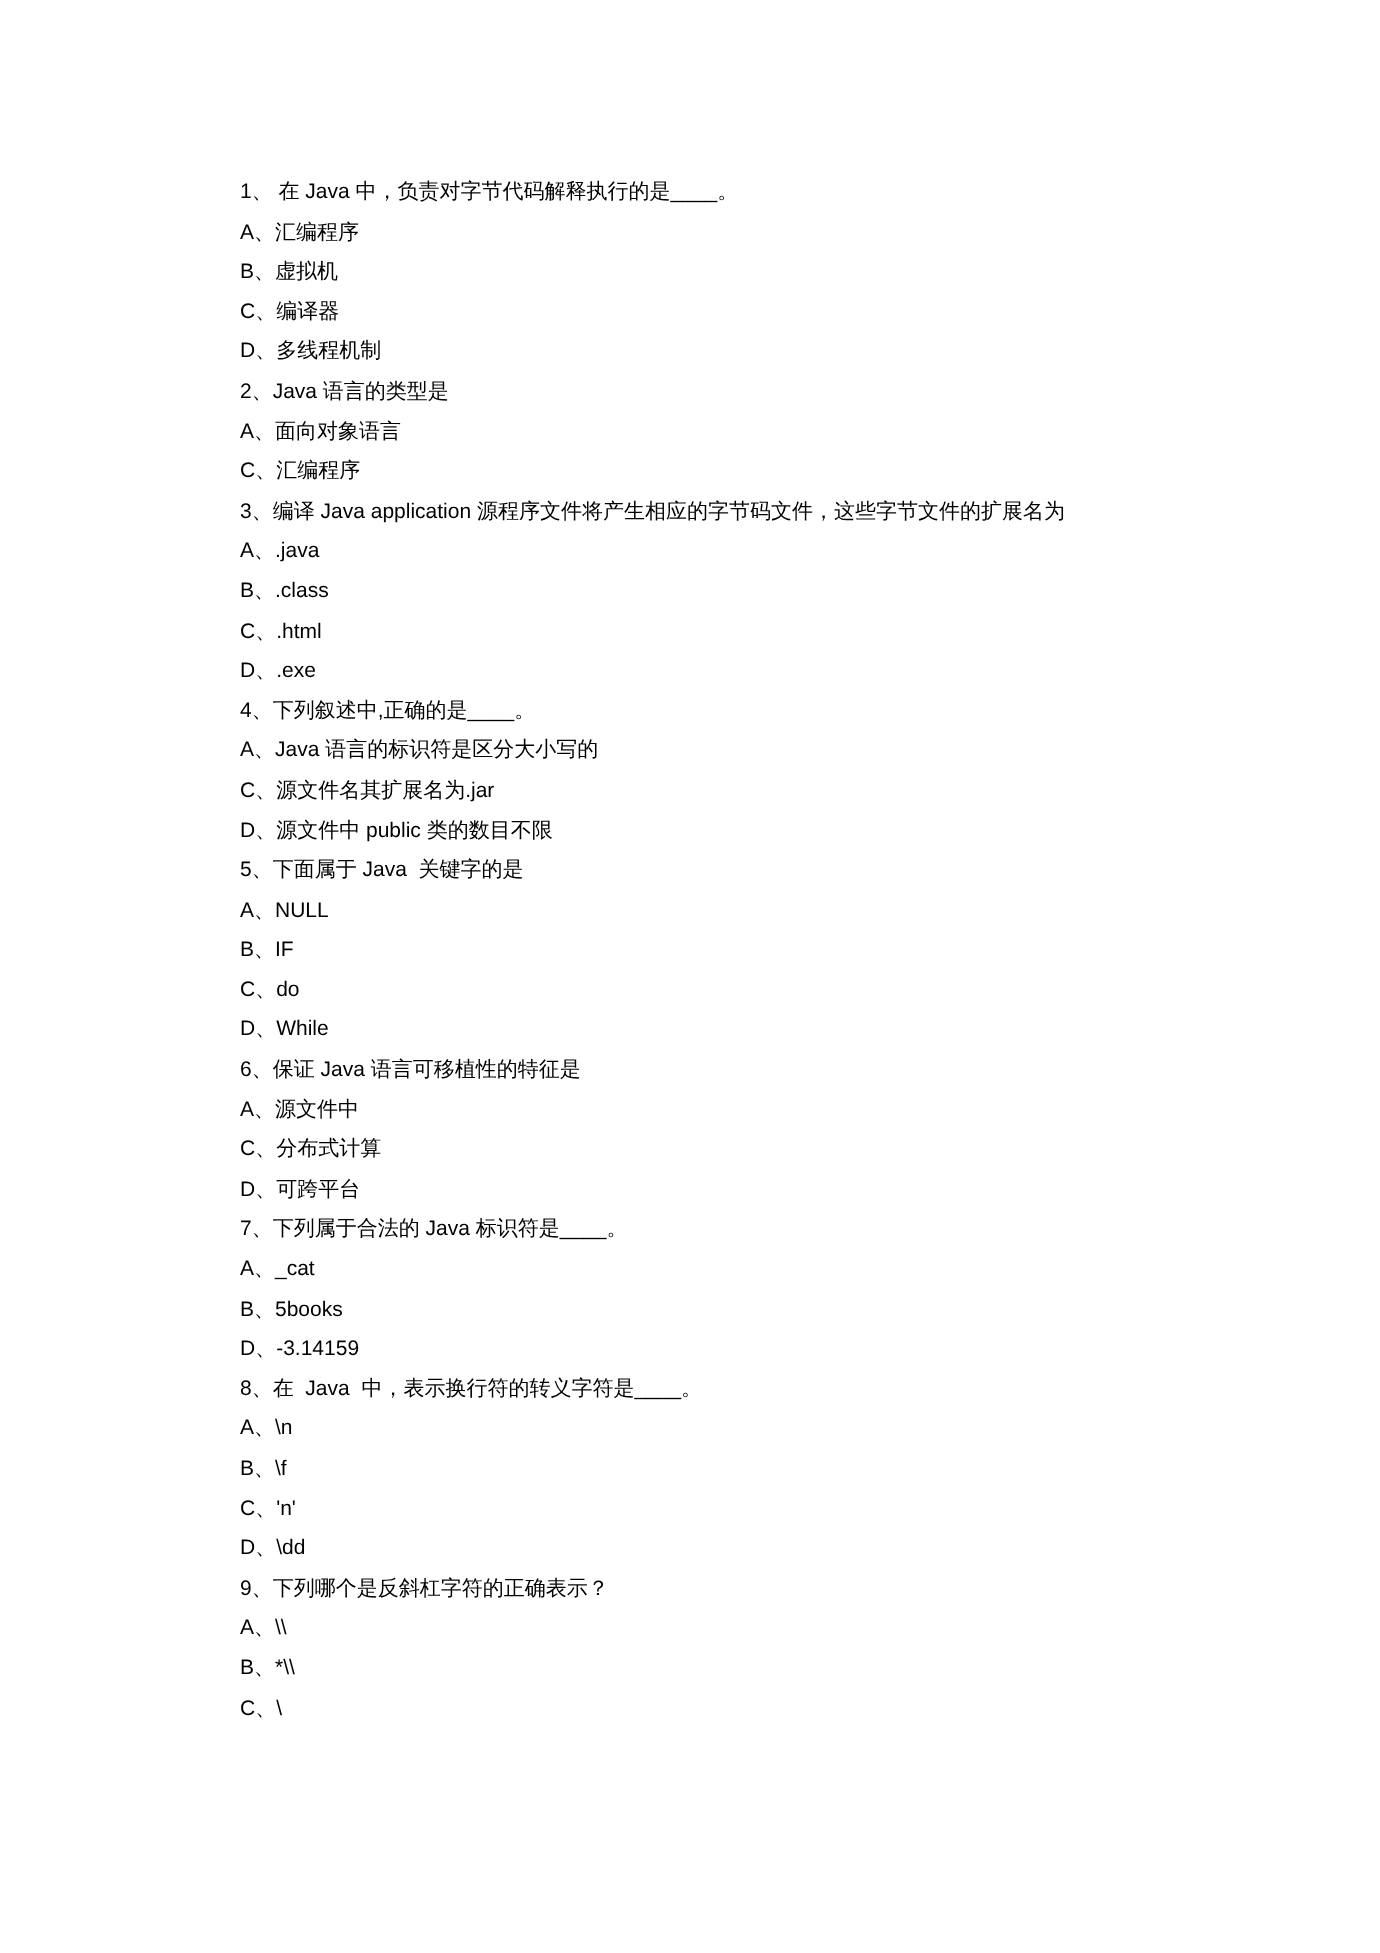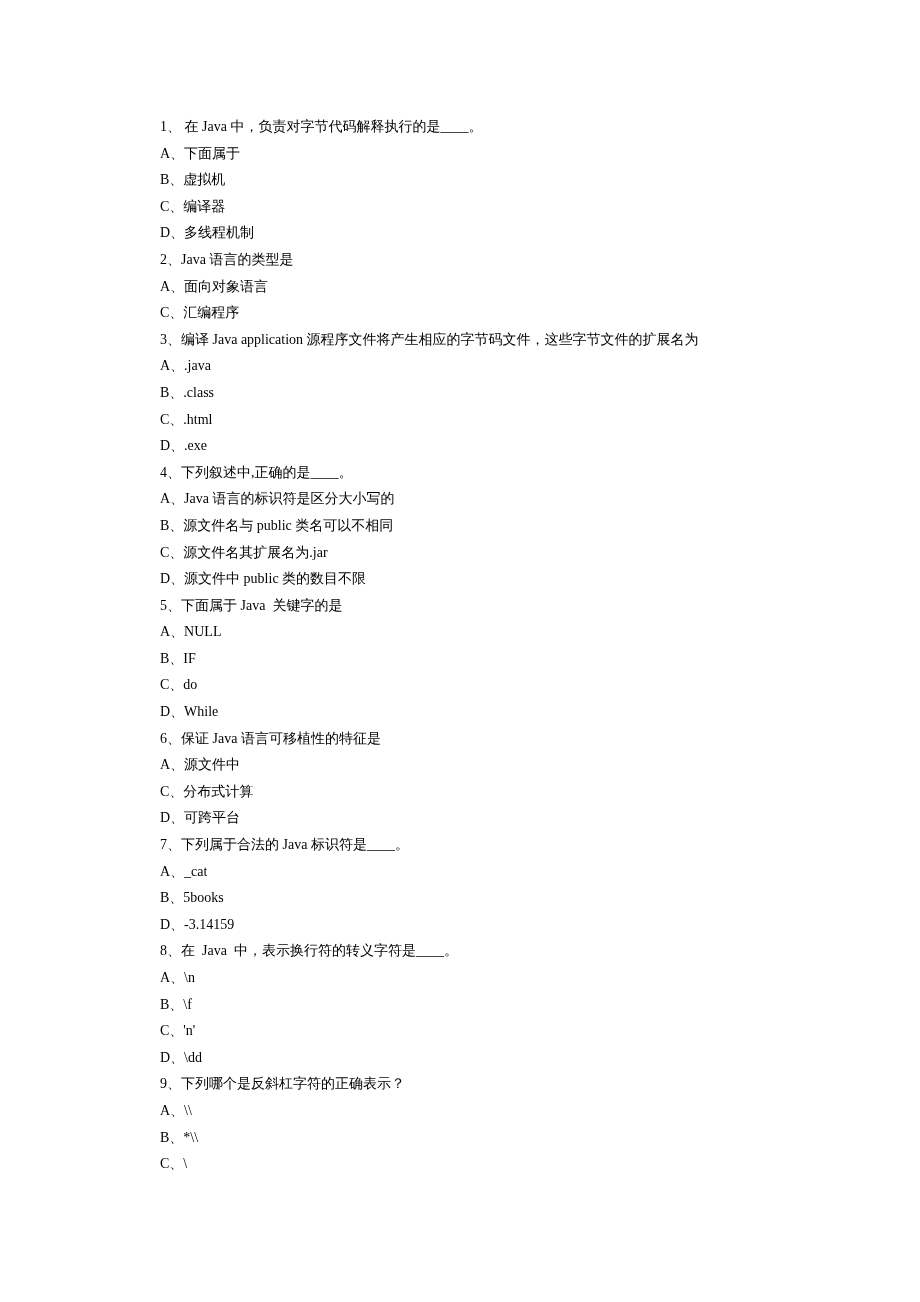--- a/index.html
+++ b/index.html
@@ -10,43 +10,41 @@
     font-size: 14px;
     color: #000000;
     width: 920px;
   }
   .page {
     padding: 114px 160px 60px 160px;
     line-height: 1.9;
   }
   .line {
     white-space: pre-wrap;
-    font-family: Liberation Serif, serif;
   }
 </style>
 </head>
 <body>
 
 <div class="page" id="page-root">
     <div class="line">1、 在 Java 中，负责对字节代码解释执行的是____。</div>
-    <div class="line">A、下面属于</div>
+    <div class="line">A、汇编程序</div>
     <div class="line">B、虚拟机</div>
     <div class="line">C、编译器</div>
     <div class="line">D、多线程机制</div>
     <div class="line">2、Java 语言的类型是</div>
     <div class="line">A、面向对象语言</div>
     <div class="line">C、汇编程序</div>
     <div class="line">3、编译 Java application 源程序文件将产生相应的字节码文件，这些字节文件的扩展名为</div>
     <div class="line">A、.java</div>
     <div class="line">B、.class</div>
     <div class="line">C、.html</div>
     <div class="line">D、.exe</div>
     <div class="line">4、下列叙述中,正确的是____。</div>
     <div class="line">A、Java 语言的标识符是区分大小写的</div>
-    <div class="line">B、源文件名与 public 类名可以不相同</div>
     <div class="line">C、源文件名其扩展名为.jar</div>
     <div class="line">D、源文件中 public 类的数目不限</div>
     <div class="line">5、下面属于 Java  关键字的是</div>
     <div class="line">A、NULL</div>
     <div class="line">B、IF</div>
     <div class="line">C、do</div>
     <div class="line">D、While</div>
     <div class="line">6、保证 Java 语言可移植性的特征是</div>
     <div class="line">A、源文件中</div>
     <div class="line">C、分布式计算</div>

